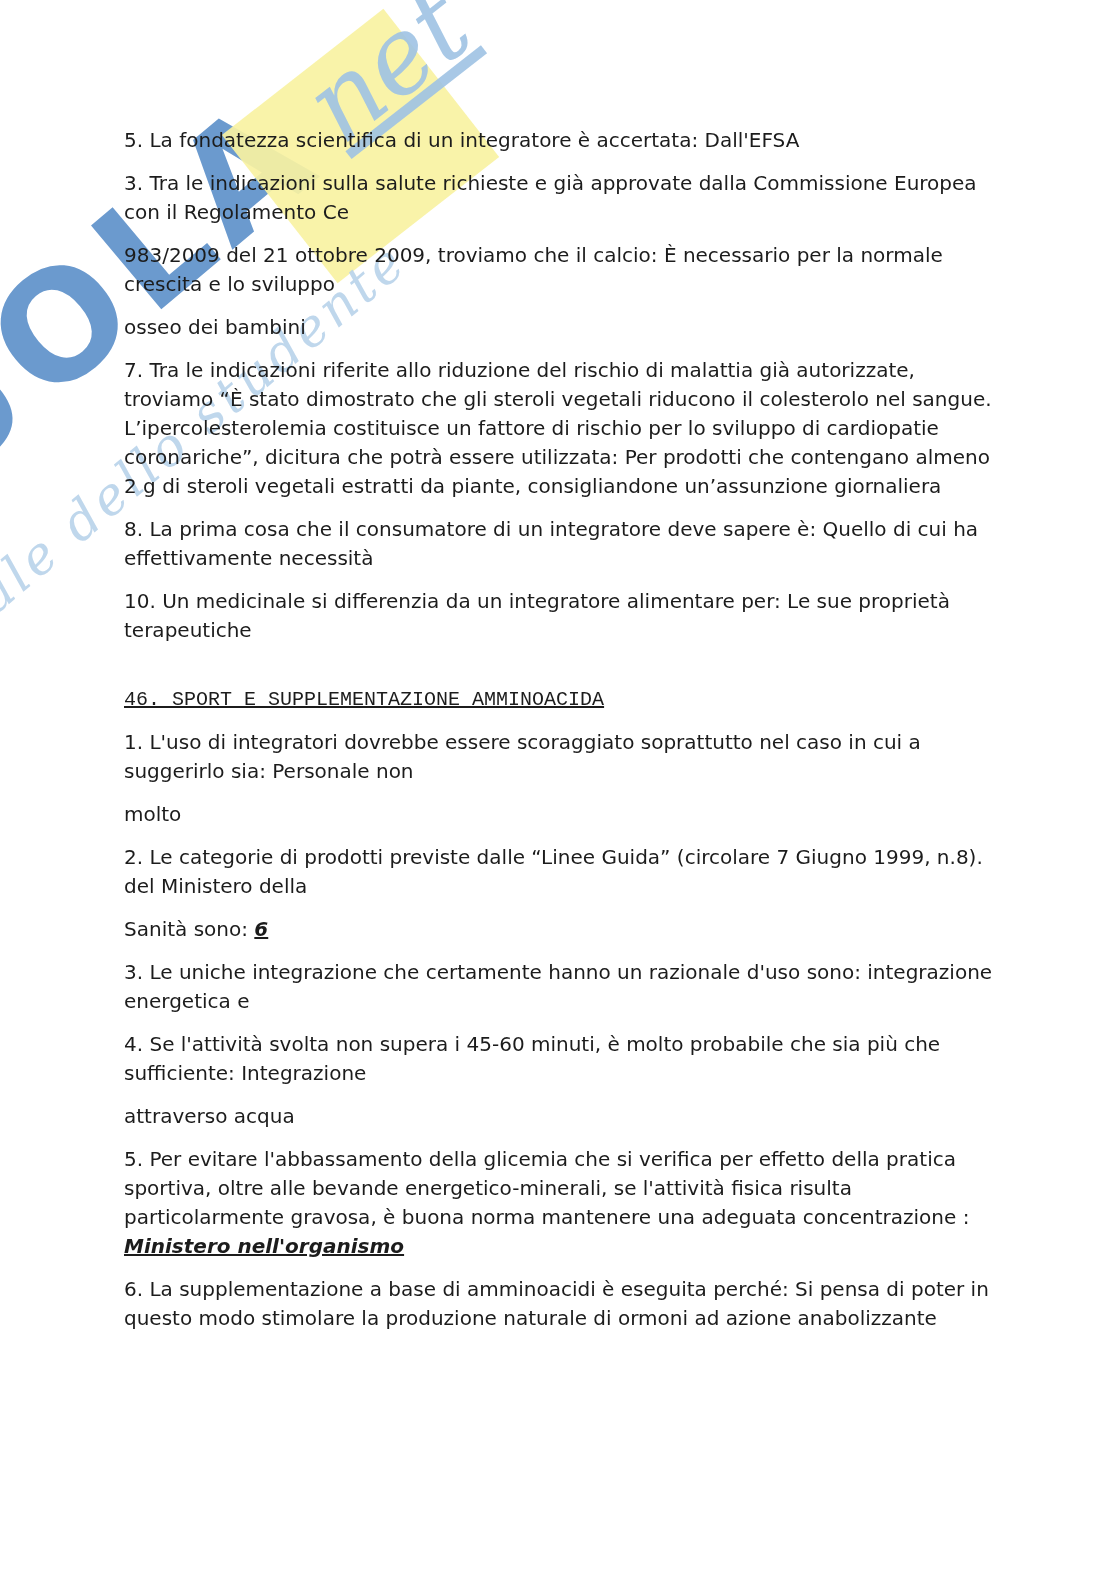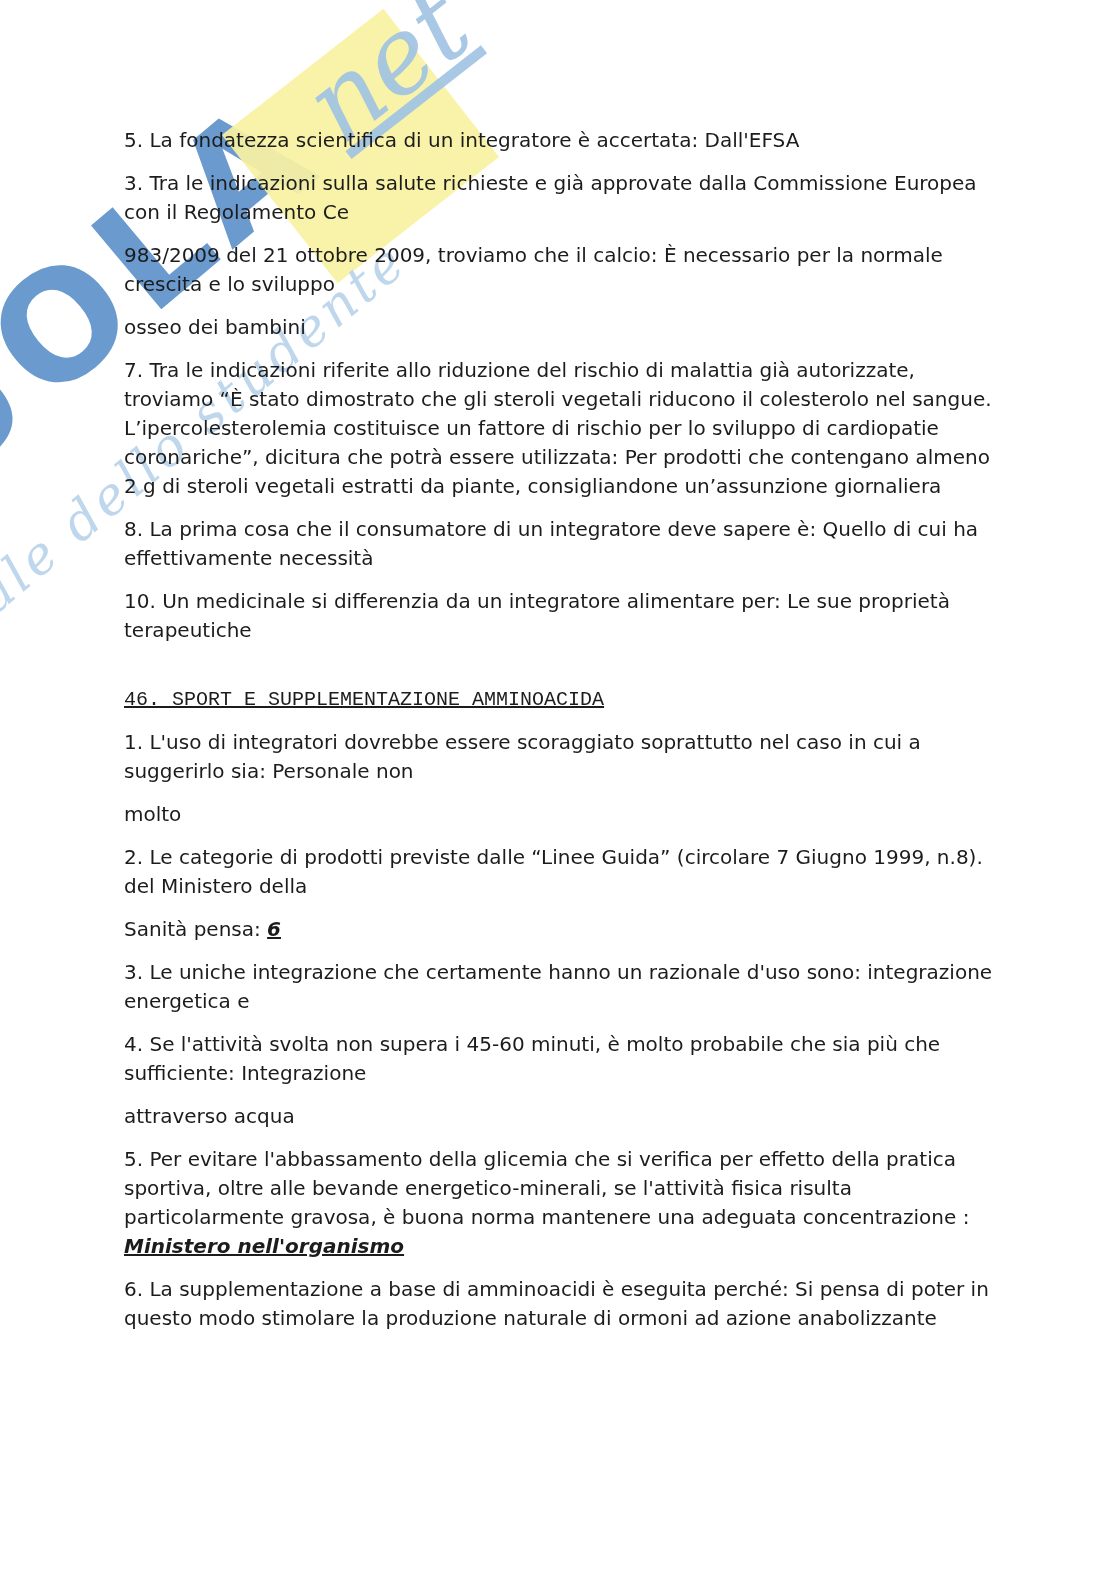--- a/index.html
+++ b/index.html
@@ -114,21 +114,21 @@
   </div>
 
   <p class="section-heading">46. SPORT E SUPPLEMENTAZIONE AMMINOACIDA</p>
 
   <div>
     <p class="para">1. L'uso di integratori dovrebbe essere scoraggiato soprattutto nel caso in cui a
 suggerirlo sia: Personale non</p>
     <p class="para">molto</p>
     <p class="para">2. Le categorie di prodotti previste dalle “Linee Guida” (circolare 7 Giugno 1999, n.8).
 del Ministero della</p>
-    <p class="para"><span>Sanità pensa: </span><span class="emph">6</span></p>
+    <p class="para"><span>Sanità sono: </span><span class="emph">6</span></p>
     <p class="para">3. Le uniche integrazione che certamente hanno un razionale d'uso sono: integrazione
 energetica e</p>
     <p class="para">4. Se l'attività svolta non supera i 45-60 minuti, è molto probabile che sia più che
 sufficiente: Integrazione</p>
     <p class="para">attraverso acqua</p>
     <p class="para"><span>5. Per evitare l'abbassamento della glicemia che si verifica per effetto della pratica
 sportiva, oltre alle bevande energetico-minerali, se l'attività fisica risulta
 particolarmente gravosa, è buona norma mantenere una adeguata concentrazione :</span><span class="emph answer-block">Ministero nell'organismo</span></p>
     <p class="para">6. La supplementazione a base di amminoacidi è eseguita perché: Si pensa di poter in
 questo modo stimolare la produzione naturale di ormoni ad azione anabolizzante</p>

